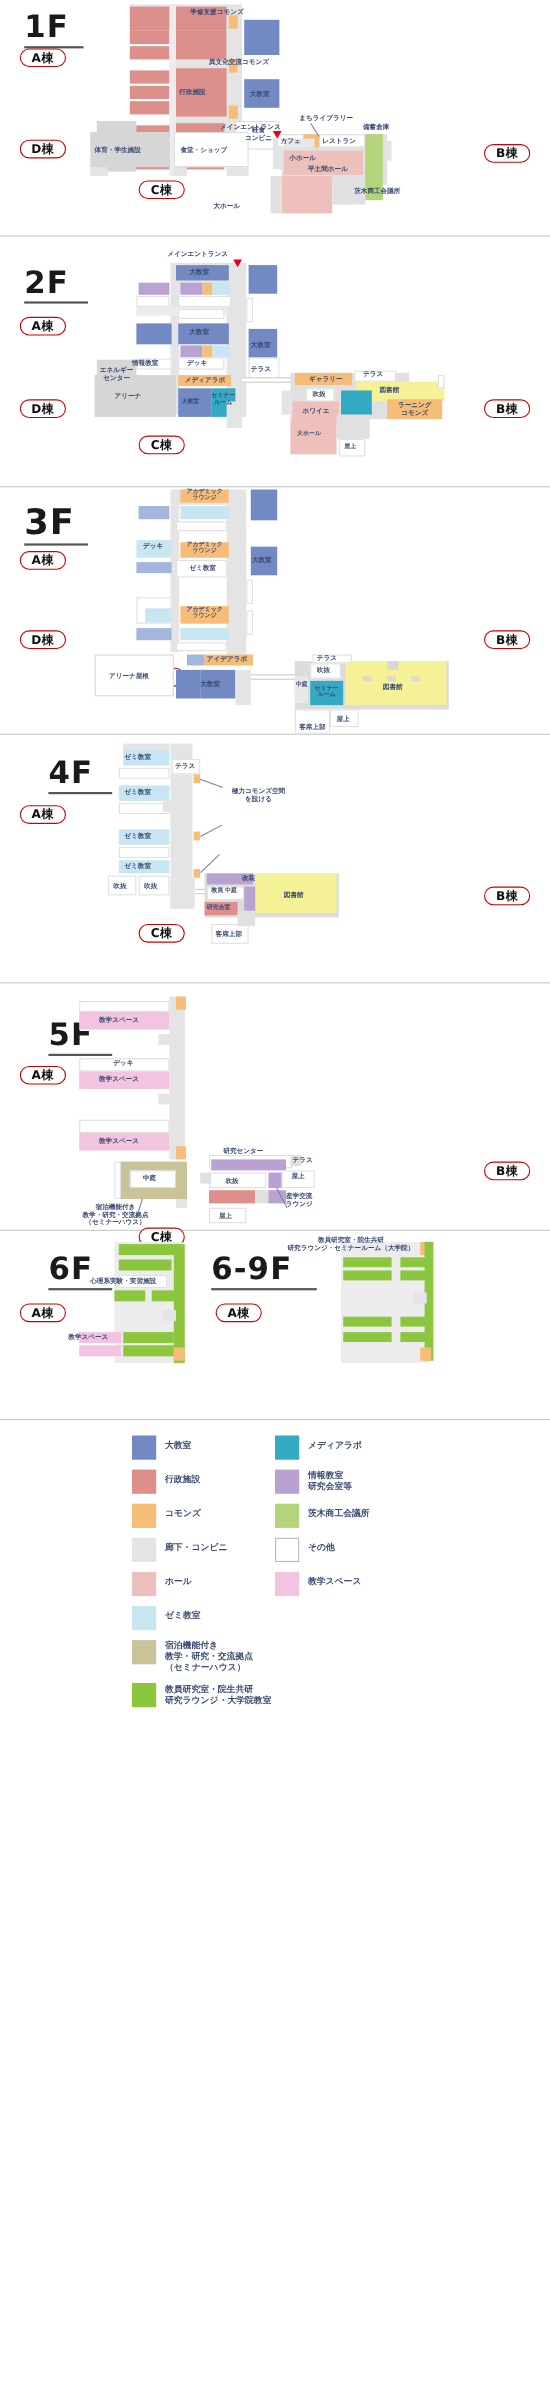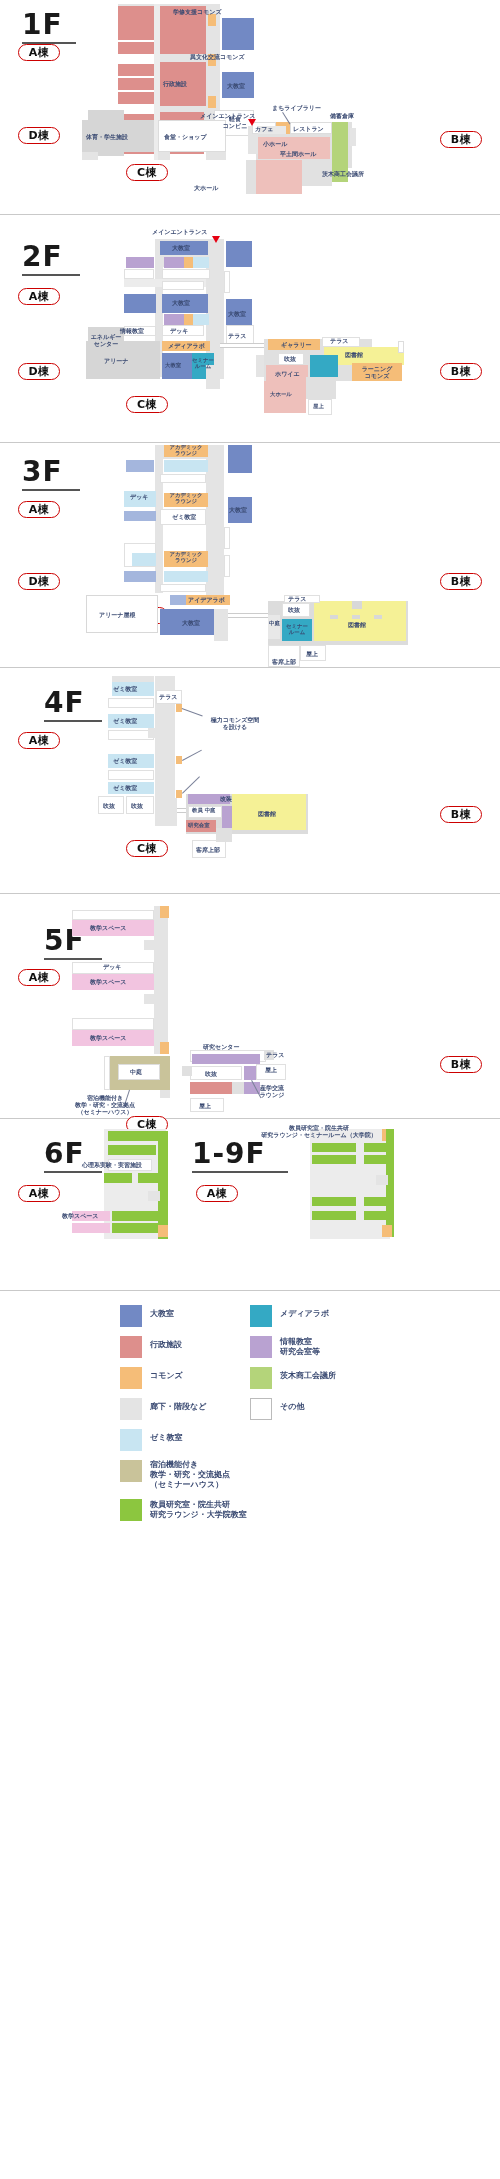--- a/index.html
+++ b/index.html
@@ -238,21 +238,21 @@
   <div class="lbl" style="left:330px; top:122px;">テラス</div>
   <div class="lbl" style="left:345px; top:136px;">図書館</div>
   <div class="lbl" style="left:284px; top:140px;">吹抜</div>
   <div class="lbl wrap" style="left:356px; top:150px; width:42px;">ラーニング<br>コモンズ</div>
   <div class="lbl" style="left:275px; top:155px;">ホワイエ</div>
   <div class="lbl sm" style="left:270px; top:176px;">大ホール</div>
   <div class="lbl sm" style="left:313px; top:188px;">屋上</div>
 </div>
 
 <div class="floor-section" style="height:225px">
-  <div class="floor-title" style="left:22px; top:12px; font-size:28px;">
+  <div class="floor-title" style="left:22px; top:12px; font-size:32px;">
     <span>3F</span><span class="rule" style="width:58px"></span>
   </div>
 
   <div class="wing-badge" style="left:18px; top:58px;"><span>A棟</span></div>
   <div class="wing-badge" style="left:18px; top:130px;"><span>D棟</span></div>
   <div class="wing-badge" style="left:440px; top:130px;"><span>B棟</span></div>
   <div class="wing-badge" style="left:126px; top:164px;"><span>C棟</span></div>
 
   <div class="blk" style="left:155px; top:2px; width:52px; height:14px; background:#e4e4e4;"></div>
   <div class="blk" style="left:155px; top:16px; width:8px; height:134px; background:#e4e4e4;"></div>
@@ -432,21 +432,21 @@
   <div class="lbl" style="left:199px; top:208px;">屋上</div>
   <div class="lbl wrap" style="left:62px; top:200px; width:86px; text-align:center;">宿泊機能付き<br>教学・研究・交流拠点<br>（セミナーハウス）</div>
   <div class="lbl wrap" style="left:250px; top:190px; width:44px;">産学交流<br>ラウンジ</div>
 </div>
 
 <div class="floor-section" style="height:172px">
   <div class="floor-title" style="left:44px; top:18px; font-size:28px;">
     <span>6F</span><span class="rule" style="width:58px"></span>
   </div>
   <div class="floor-title" style="left:192px; top:18px; font-size:28px;">
-    <span>1-9F</span><span class="rule" style="width:96px"></span>
+    <span>6-9F</span><span class="rule" style="width:96px"></span>
   </div>
 
   <div class="wing-badge" style="left:18px; top:66px;"><span>A棟</span></div>
   <div class="wing-badge" style="left:196px; top:66px;"><span>A棟</span></div>
 
   <div class="blk" style="left:104px; top:10px; width:62px; height:110px; background:#ececec;"></div>
   <div class="blk" style="left:108px; top:12px; width:56px; height:10px; background:#8cc63f;"></div>
   <div class="blk" style="left:158px; top:12px; width:10px; height:108px; background:#8cc63f;"></div>
   <div class="blk" style="left:108px; top:26px; width:48px; height:10px; background:#8cc63f;"></div>
   <div class="blk" style="left:108px; top:40px; width:44px; height:12px; background:#fff; border:1px solid #e0e0e0;"></div>
@@ -511,29 +511,39 @@
       </div>
       <div class="legend-item">
         <div class="swatch" style="background:#b4d47a;"></div>
         <div class="legend-text">茨木商工会議所</div>
       </div>
     </div>
 
     <div class="legend-row">
       <div class="legend-item">
         <div class="swatch" style="background:#e4e4e4;"></div>
-        <div class="legend-text">廊下・階段など</div>
+        <div class="legend-text">廊下・コンビニ</div>
       </div>
       <div class="legend-item">
         <div class="swatch outline"></div>
         <div class="legend-text">その他</div>
       </div>
     </div>
 
 
+    <div class="legend-row">
+      <div class="legend-item">
+        <div class="swatch" style="background:#eec0bb;"></div>
+        <div class="legend-text">ホール</div>
+      </div>
+      <div class="legend-item">
+        <div class="swatch" style="background:#f2c4e0;"></div>
+        <div class="legend-text">教学スペース</div>
+      </div>
+    </div>
 
     <div class="legend-row">
       <div class="legend-item">
         <div class="swatch" style="background:#c8e5f2;"></div>
         <div class="legend-text">ゼミ教室</div>
       </div>
       <div class="legend-item"></div>
     </div>
 
     <div class="legend-row">

